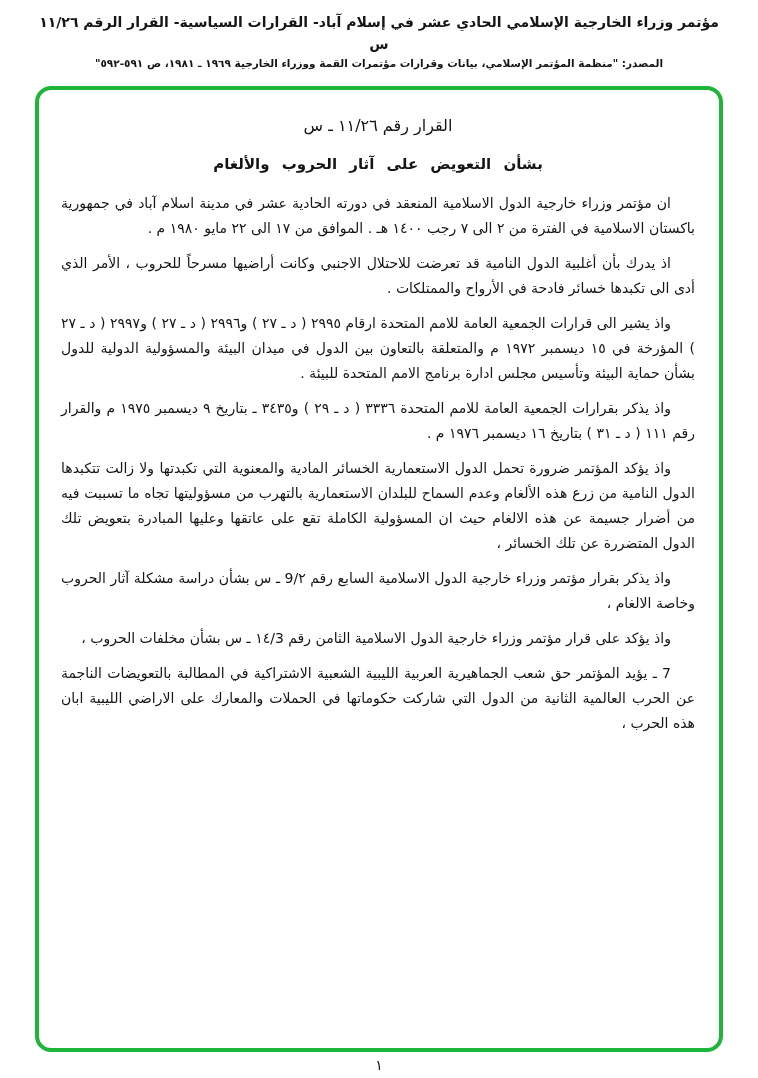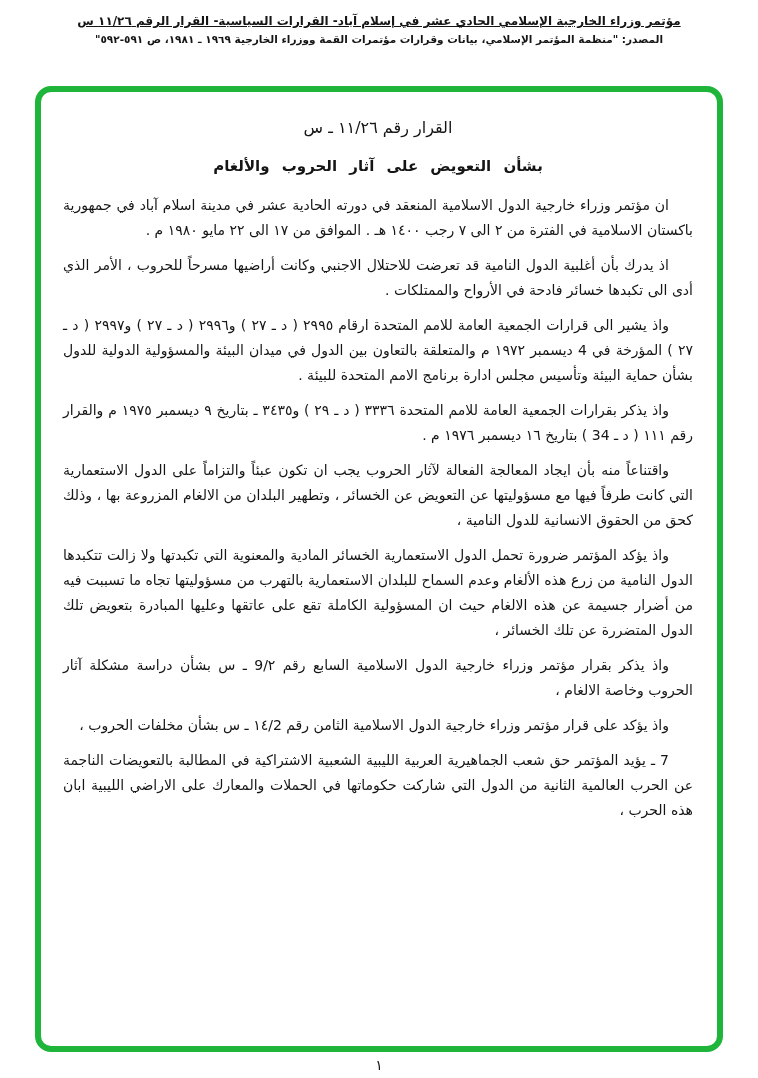--- a/index.html
+++ b/index.html
@@ -15,41 +15,40 @@
     overflow: hidden;
   }
 
   
   .header {
     position: absolute;
     top: 12px; left: 0; right: 0;
     text-align: center;
   }
   .header-title {
-    font-size: 12px;
+    font-size: 14px;
     font-weight: bold;
     line-height: 1.55;
     margin: 0 28px 2px;
-    text-decoration: underline;
   }
   .header-source {
     font-size: 10.5px;
     font-weight: bold;
     margin: 1px 28px 0;
   }
 
   
   .res-box {
     position: absolute;
     top: 86px;
     right: 35px;
     width: 688px;
     height: 966px;
     background: #ffffff;
-    border: 6px solid #404040;
+    border: 4px solid #404040;
     border-radius: 16px;
     padding: 16px 24px 0 22px;
     overflow: hidden;
   }
   .res-number {
     text-align: center;
     font-size: 16px;
     margin: 10px 0 0;
   }
   .res-subject {
@@ -83,23 +82,22 @@
   <div class="header-source">المصدر: "منظمة المؤتمر الإسلامي، بيانات وقرارات مؤتمرات القمة ووزراء الخارجية ١٩٦٩ ـ ١٩٨١، ص ٥٩١-٥٩٢"</div>
 </div>
 
 <div class="res-box" style="border-color: rgb(30, 181, 58);">
   <div class="res-number">القرار رقم ١١/٢٦ ـ س</div>
   <div class="res-subject">بشأن التعويض على آثار الحروب والألغام</div>
 
   <div class="doc-body">
     <p>ان مؤتمر وزراء خارجية الدول الاسلامية المنعقد في دورته الحادية عشر في مدينة اسلام آباد في جمهورية باكستان الاسلامية في الفترة من ٢ الى ٧ رجب ١٤٠٠ هـ . الموافق من ١٧ الى ٢٢ مايو ١٩٨٠ م .</p>
     <p>اذ يدرك بأن أغلبية الدول النامية قد تعرضت للاحتلال الاجنبي وكانت أراضيها مسرحاً للحروب ، الأمر الذي أدى الى تكبدها خسائر فادحة في الأرواح والممتلكات .</p>
-    <p>واذ يشير الى قرارات الجمعية العامة للامم المتحدة ارقام ٢٩٩٥ ( د ـ ٢٧ ) و٢٩٩٦ ( د ـ ٢٧ ) و٢٩٩٧ ( د ـ ٢٧ ) المؤرخة في 4 ديسمبر ١٩٧٢ م والمتعلقة بالتعاون بين الدول في ميدان البيئة والمسؤولية الدولية للدول بشأن حماية البيئة وتأسيس مجلس ادارة برنامج الامم المتحدة للبيئة .</p>
-    <p>واذ يذكر بقرارات الجمعية العامة للامم المتحدة ٣٣٣٦ ( د ـ ٢٩ ) و٣٤٣٥ ـ بتاريخ ٩ ديسمبر ١٩٧٥ م والقرار رقم ١١١ ( د ـ 34 ) بتاريخ ١٦ ديسمبر ١٩٧٦ م .</p>
-    <p>واقتناعاً منه بأن ايجاد المعالجة الفعالة لآثار الحروب يجب ان تكون عبئاً والتزاماً على الدول الاستعمارية التي كانت طرفاً فيها مع مسؤوليتها عن التعويض عن الخسائر ، وتطهير البلدان من الالغام المزروعة بها ، وذلك كحق من الحقوق الانسانية للدول النامية ،</p>
+    <p>واذ يشير الى قرارات الجمعية العامة للامم المتحدة ارقام ٢٩٩٥ ( د ـ ٢٧ ) و٢٩٩٦ ( د ـ ٢٧ ) و٢٩٩٧ ( د ـ ٢٧ ) المؤرخة في ١٥ ديسمبر ١٩٧٢ م والمتعلقة بالتعاون بين الدول في ميدان البيئة والمسؤولية الدولية للدول بشأن حماية البيئة وتأسيس مجلس ادارة برنامج الامم المتحدة للبيئة .</p>
+    <p>واذ يذكر بقرارات الجمعية العامة للامم المتحدة ٣٣٣٦ ( د ـ ٢٩ ) و٣٤٣٥ ـ بتاريخ ٩ ديسمبر ١٩٧٥ م والقرار رقم ١١١ ( د ـ ٣١ ) بتاريخ ١٦ ديسمبر ١٩٧٦ م .</p>
     <p>واذ يؤكد المؤتمر ضرورة تحمل الدول الاستعمارية الخسائر المادية والمعنوية التي تكبدتها ولا زالت تتكبدها الدول النامية من زرع هذه الألغام وعدم السماح للبلدان الاستعمارية بالتهرب من مسؤوليتها تجاه ما تسببت فيه من أضرار جسيمة عن هذه الالغام حيث ان المسؤولية الكاملة تقع على عاتقها وعليها المبادرة بتعويض تلك الدول المتضررة عن تلك الخسائر ،</p>
     <p>واذ يذكر بقرار مؤتمر وزراء خارجية الدول الاسلامية السابع رقم 9/٢ ـ س بشأن دراسة مشكلة آثار الحروب وخاصة الالغام ،</p>
-    <p>واذ يؤكد على قرار مؤتمر وزراء خارجية الدول الاسلامية الثامن رقم ١٤/2 ـ س بشأن مخلفات الحروب ،</p>
+    <p>واذ يؤكد على قرار مؤتمر وزراء خارجية الدول الاسلامية الثامن رقم ١٤/3 ـ س بشأن مخلفات الحروب ،</p>
     <p>7 ـ يؤيد المؤتمر حق شعب الجماهيرية العربية الليبية الشعبية الاشتراكية في المطالبة بالتعويضات الناجمة عن الحرب العالمية الثانية من الدول التي شاركت حكوماتها في الحملات والمعارك على الاراضي الليبية ابان هذه الحرب ،</p>
   </div>
 </div>
 
 <div class="page-number">١</div>
 
 </body></html>

